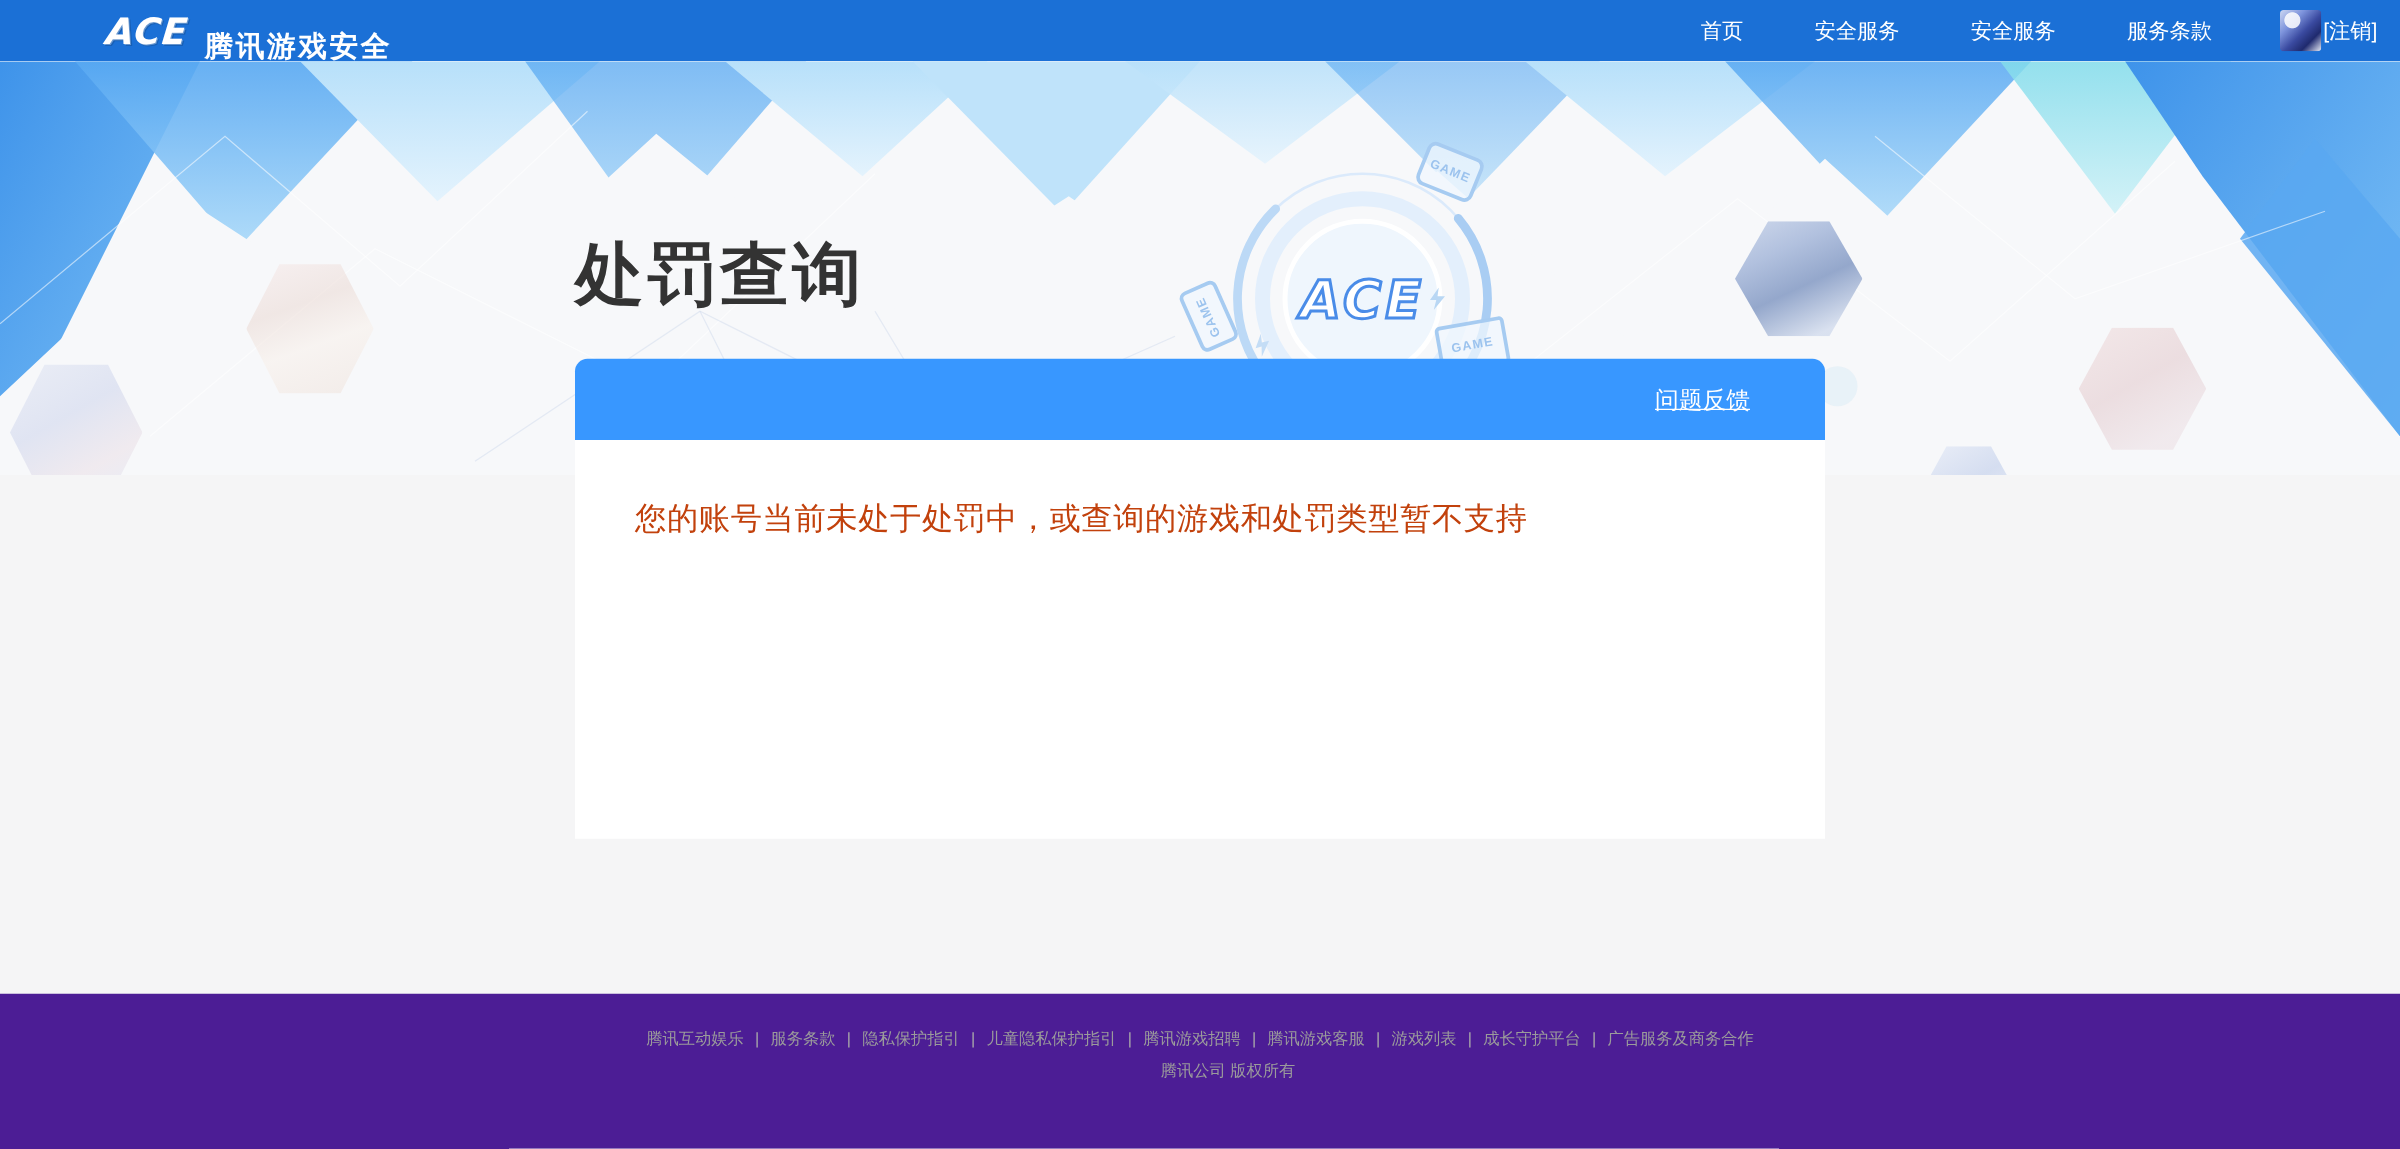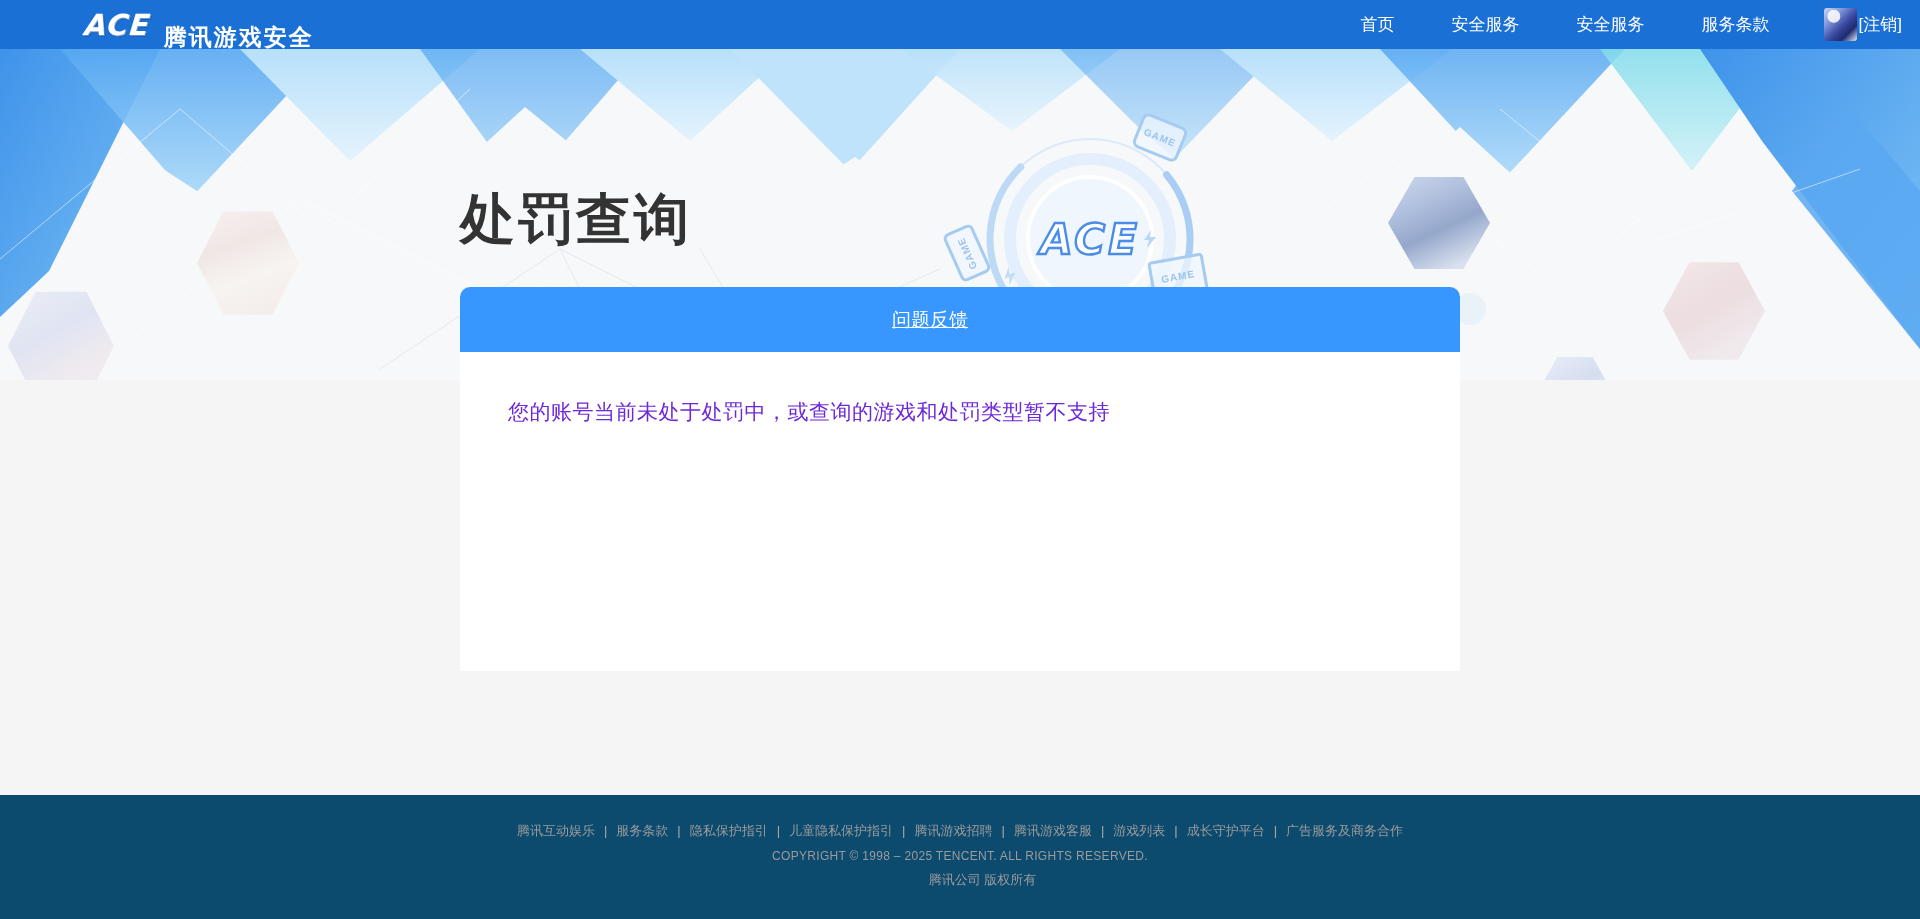--- a/index.html
+++ b/index.html
@@ -88,30 +88,30 @@
   .hex-red   { left:1663px; top:209px; width:102px; height:106px; opacity:.38;
     background:linear-gradient(150deg,#e9c9c9 10%,#d9b2b6 45%,#e6d2d8 80%); }
   .hex-girl  { left:1538px; top:305px; width:74px; height:76px; opacity:.7;
     background:linear-gradient(150deg,#e3e9f6 5%,#c6d2ec 45%,#eceff8 90%); }
 
   
   .query { width:1000px; margin:-93px auto 0; position:relative; }
   .query-bar {
     height:65px; background:var(--c-bar,#3897ff);
     border-radius:10px 10px 0 0;
-    display:flex; align-items:center; justify-content:center;
+    display:flex; align-items:center; justify-content:flex-end;
     padding-right:60px;
   }
   .feedback-link { color:#fff; font-size:19px; text-decoration:underline; }
   .query-card { height:319px; background:#fff; padding:46px 40px 0 48px; }
-  .empty-msg { font-size:21px; color:#6d28d9; letter-spacing:.5px;font-family:Liberation Mono, monospace; }
+  .empty-msg { font-size:25px; color:#c2410c; letter-spacing:.5px;font-family:Liberation Mono, monospace; }
 
   
   .footer {
-    margin-top:124px; height:124px; background:#0c4a6e;
+    margin-top:124px; height:124px; background:#4c1d95;
     text-align:center; color:#9b9b9b; padding-top:27px;
   }
   .footer-links { font-size:13px; }
   .f-sep { margin:0 9px; color:#aaa; }
   .copyright { margin-top:9px; font-size:12px; letter-spacing:.3px; }
   .company { margin-top:8px; font-size:13px;margin-left:45px; }
 </style>
 </head>
 <body>
 
@@ -232,15 +232,14 @@
   </div>
   <div class="query-card">
     <p class="empty-msg">您的账号当前未处于处罚中，或查询的游戏和处罚类型暂不支持</p>
   </div>
 </div>
 
 <div class="footer">
   <div class="footer-links">
     <a>腾讯互动娱乐</a><span class="f-sep">|</span><a>服务条款</a><span class="f-sep">|</span><a>隐私保护指引</a><span class="f-sep">|</span><a>儿童隐私保护指引</a><span class="f-sep">|</span><a>腾讯游戏招聘</a><span class="f-sep">|</span><a>腾讯游戏客服</a><span class="f-sep">|</span><a>游戏列表</a><span class="f-sep">|</span><a>成长守护平台</a><span class="f-sep">|</span><a>广告服务及商务合作</a>
   </div>
-  <div class="copyright">COPYRIGHT © 1998 – 2025 TENCENT. ALL RIGHTS RESERVED.</div>
   <div class="company">腾讯公司 版权所有</div>
 </div>
 
 </body></html>

